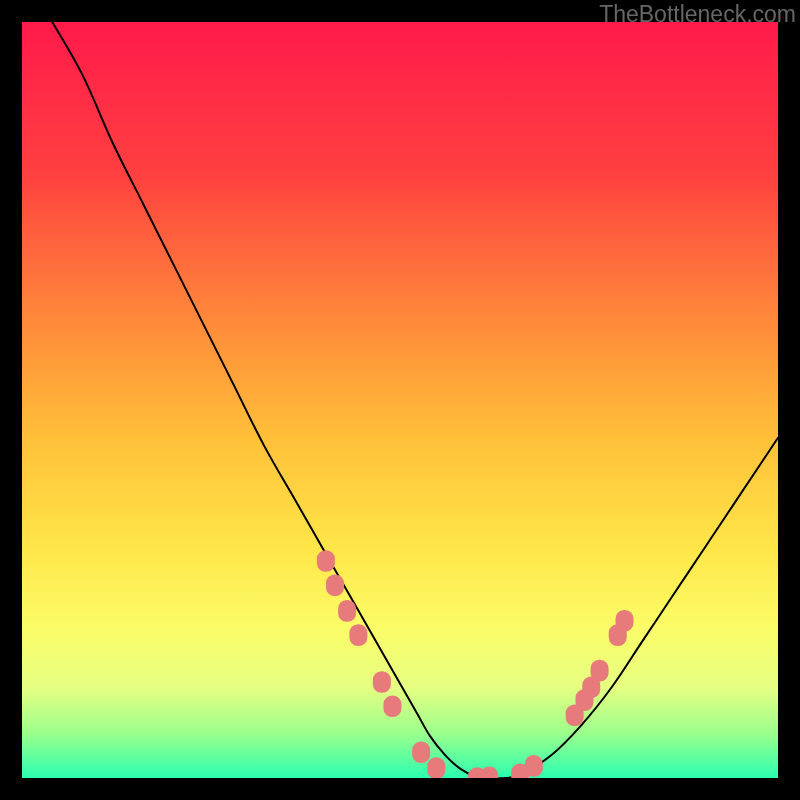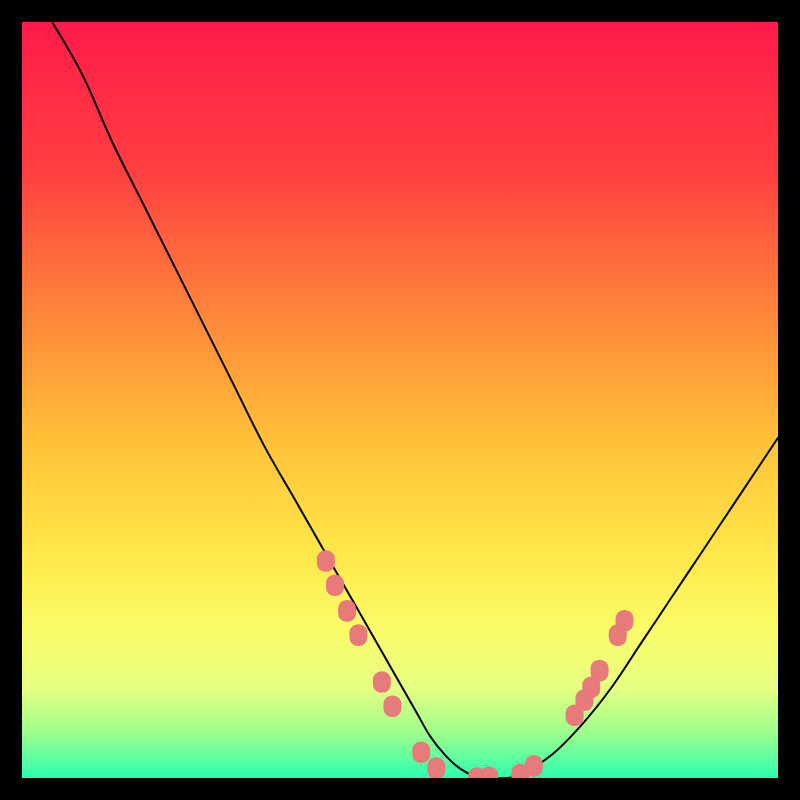--- a/index.html
+++ b/index.html
@@ -37,20 +37,21 @@
     font-weight: 500;
     letter-spacing: 0px;
     z-index: 20;
   }
   svg { display: block; }
 </style>
 </head>
 <body>
 
 <div class="frame">
+  <div class="watermark">TheBottleneck.com</div>
   <div class="plot-area">
     <svg id="chart-svg" width="756" height="756" viewBox="0 0 756 756" preserveAspectRatio="none">
       <defs>
         <linearGradient id="bg-grad" x1="0" y1="0" x2="0" y2="1">
             <stop offset="0.0%" stop-color="#ff1a4a"></stop>
             <stop offset="20.0%" stop-color="#ff4040"></stop>
             <stop offset="40.0%" stop-color="#ff8b3a"></stop>
             <stop offset="55.0%" stop-color="#ffc039"></stop>
             <stop offset="70.0%" stop-color="#ffe749"></stop>
             <stop offset="80.0%" stop-color="#fbfc67"></stop>

